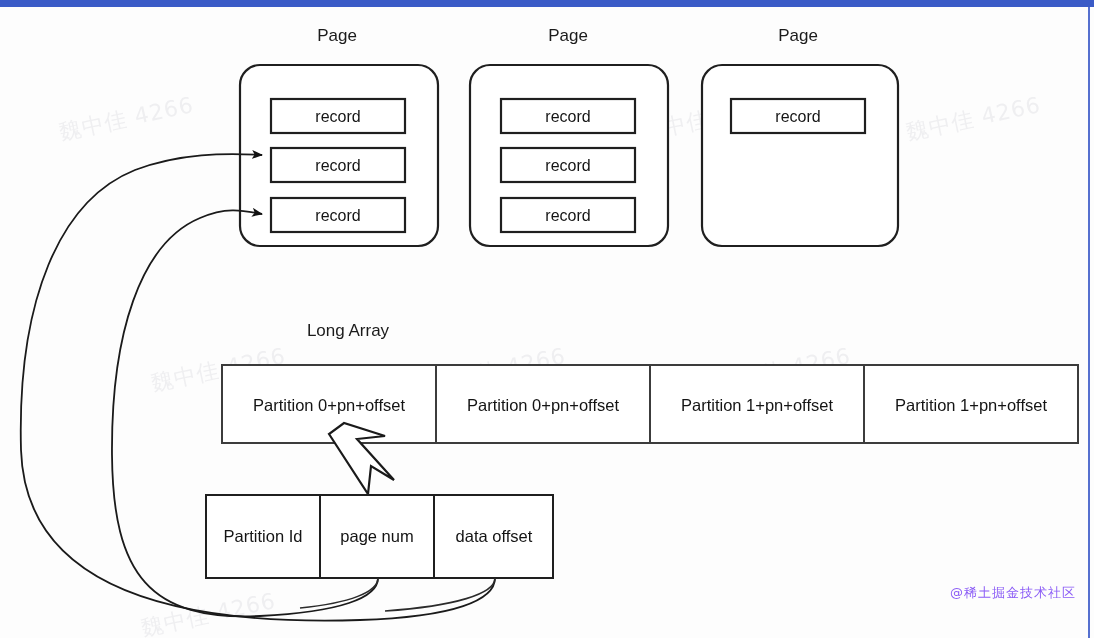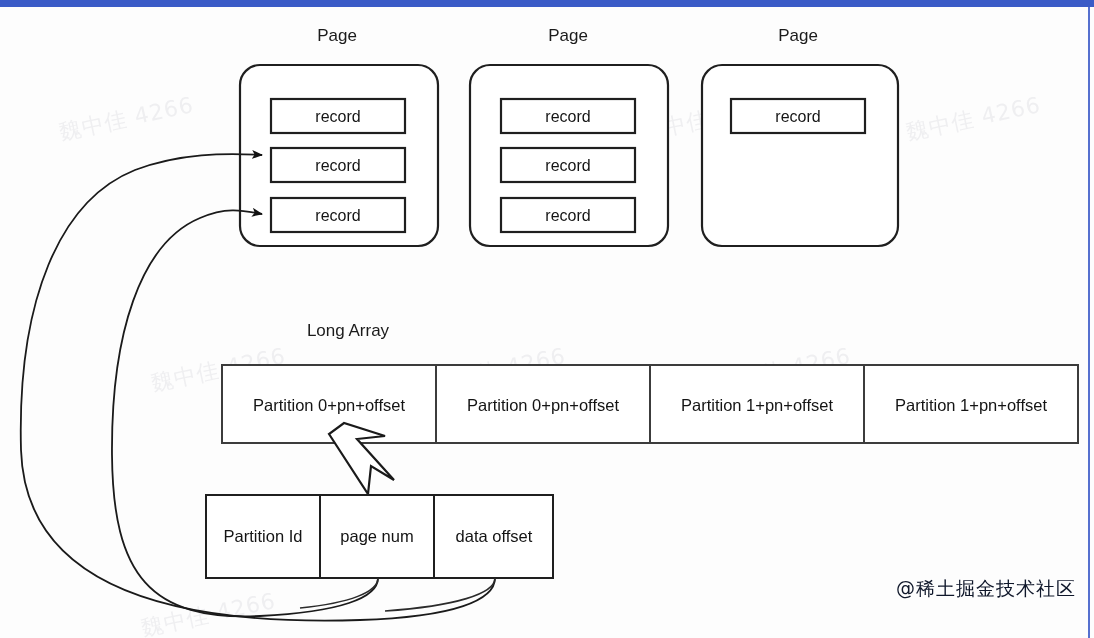--- a/index.html
+++ b/index.html
@@ -104,22 +104,22 @@
     letter-spacing: 1px;
     user-select: none;
     white-space: nowrap;
     font-family: "DejaVu Sans", sans-serif;
     transform: rotate(-12deg);
   }
   #corner-watermark {
     position: absolute;
     right: 18px;
     bottom: 36px;
-    color: #0f172a;
-    font-size: 19px;
+    color: #8b5cf6;
+    font-size: 13px;
     letter-spacing: 1px;
     white-space: nowrap;
     font-family: "DejaVu Sans", sans-serif;
   }
 </style>
 </head>
 <body>
 
 <div id="canvas">
 

